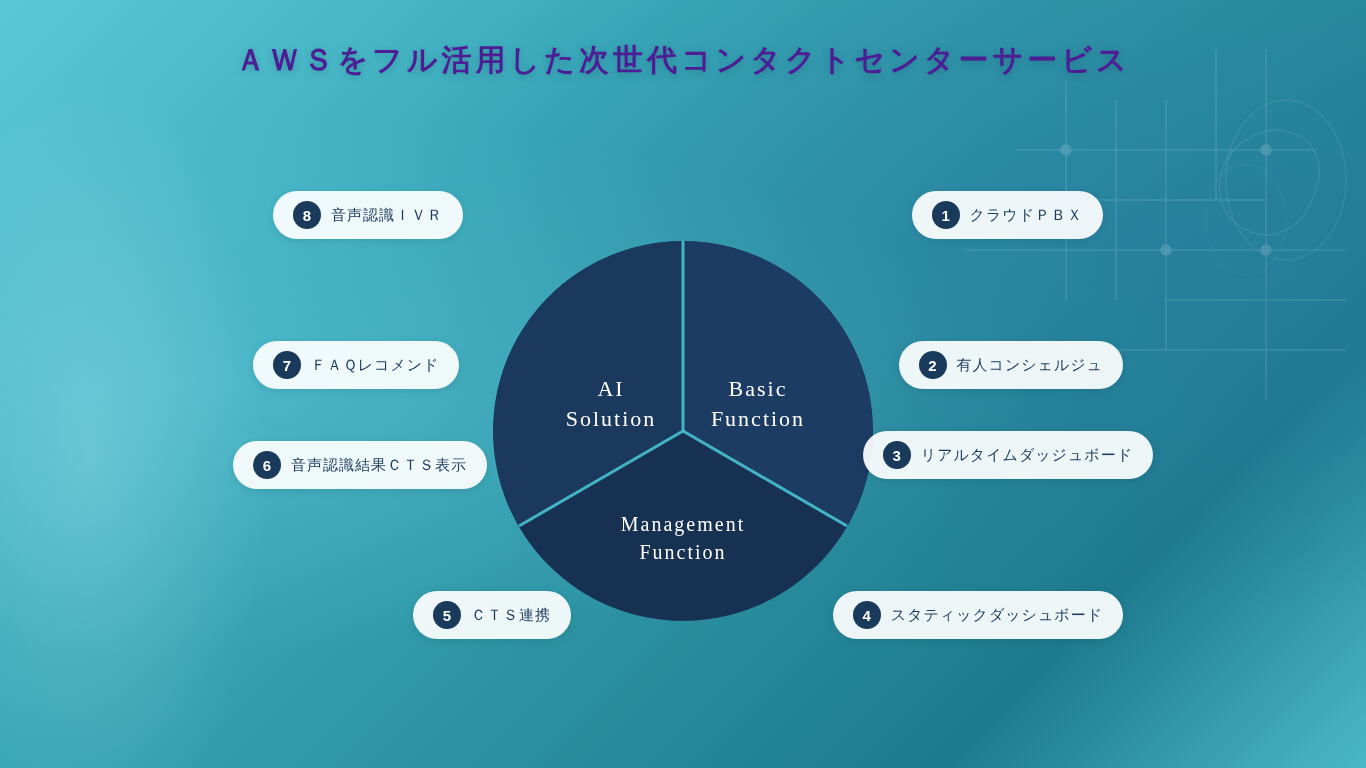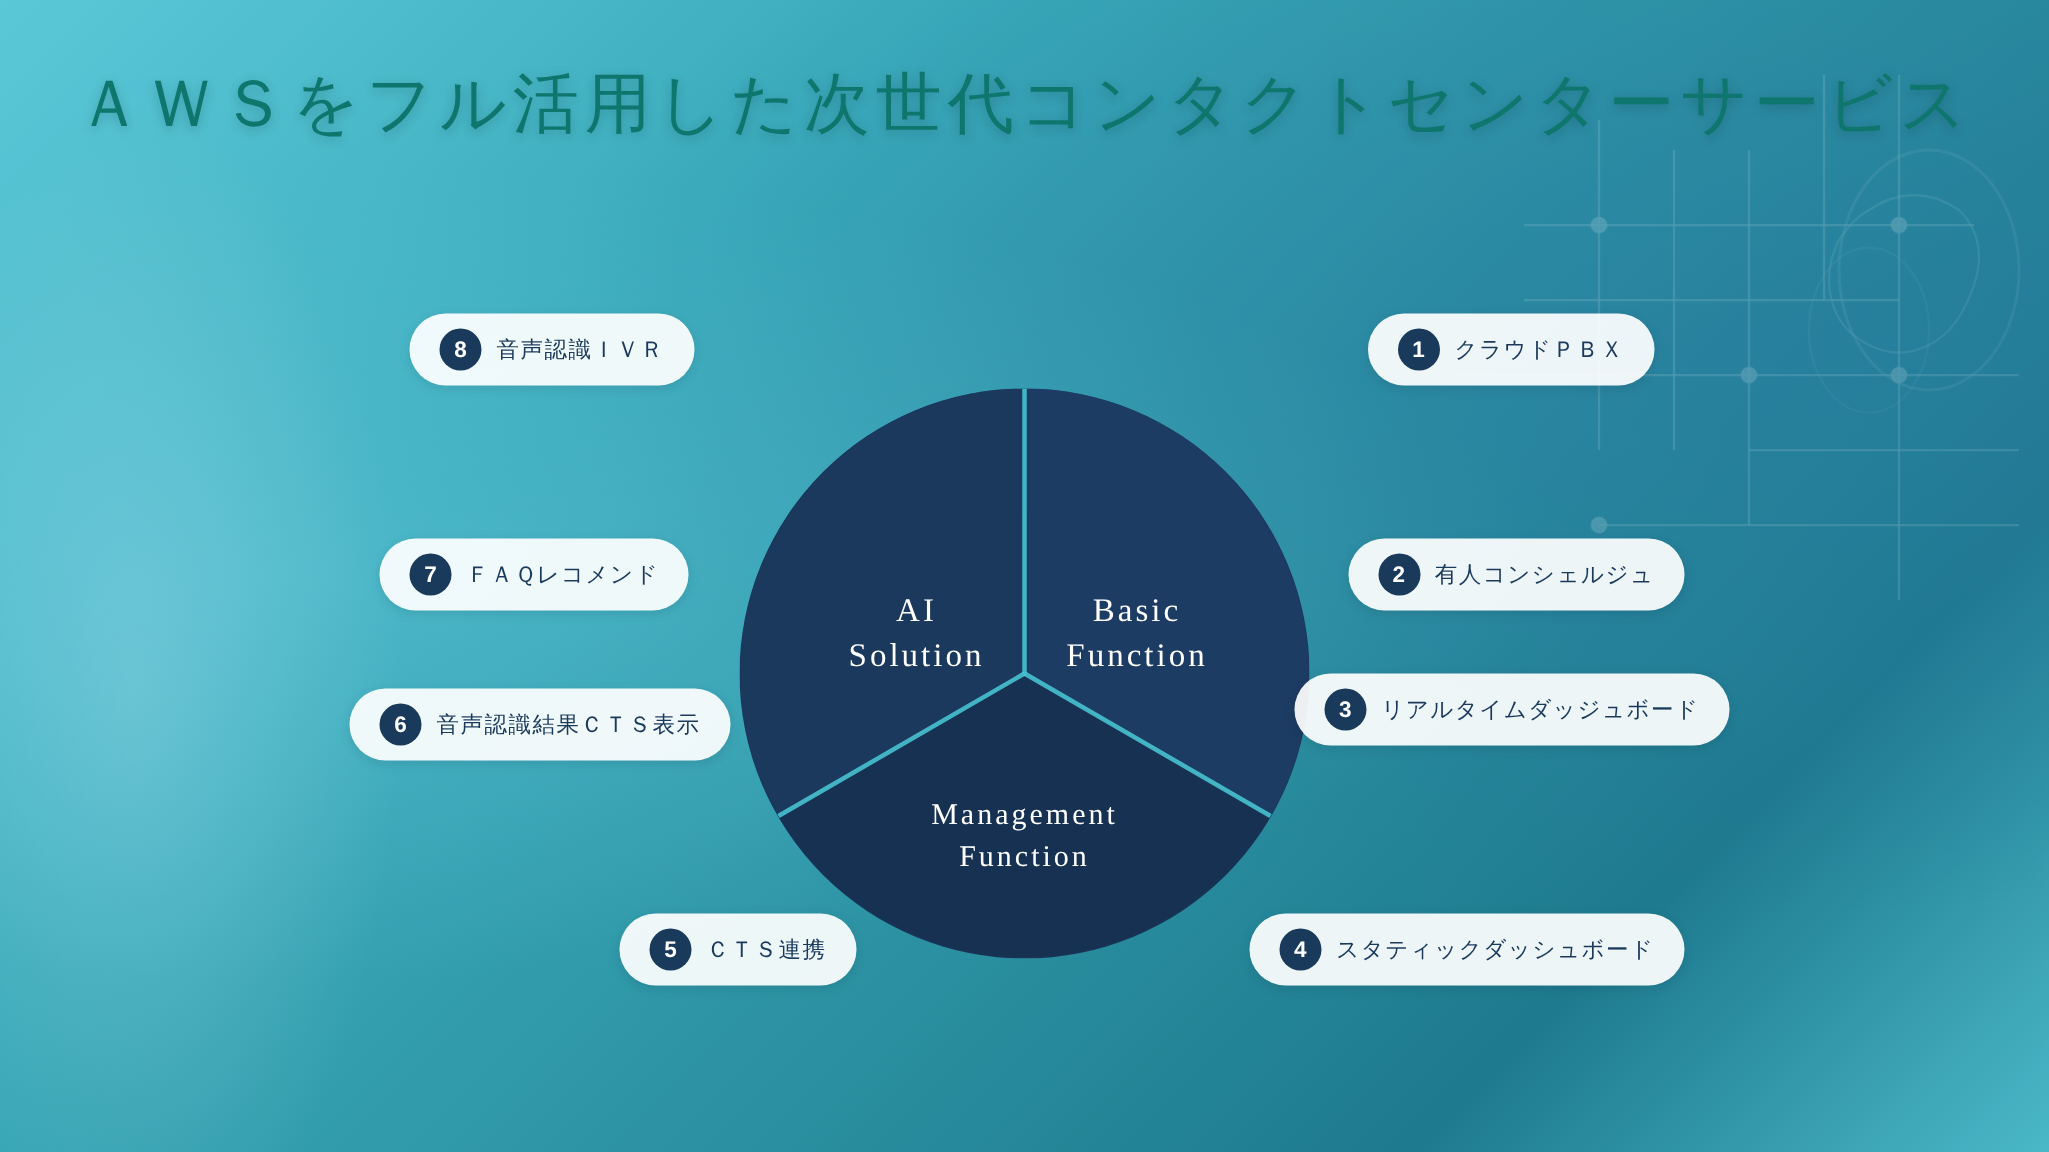--- a/index.html
+++ b/index.html
@@ -43,23 +43,23 @@
       position: relative;
       z-index: 10;
       width: 100%;
       height: 100%;
       display: flex;
       flex-direction: column;
       align-items: center;
     }
 
     .title {
-      color: #0f766e;
-      font-size: 44px;
-      font-weight: 400;
+      color: #4c1d95;
+      font-size: 30px;
+      font-weight: 700;
       letter-spacing: 4px;
       margin-top: 40px;
       text-shadow: 0 2px 8px rgba(0,0,0,0.2);
     }
 
     .diagram-area {
       position: relative;
       width: 900px;
       height: 600px;
       margin-top: 20px;

